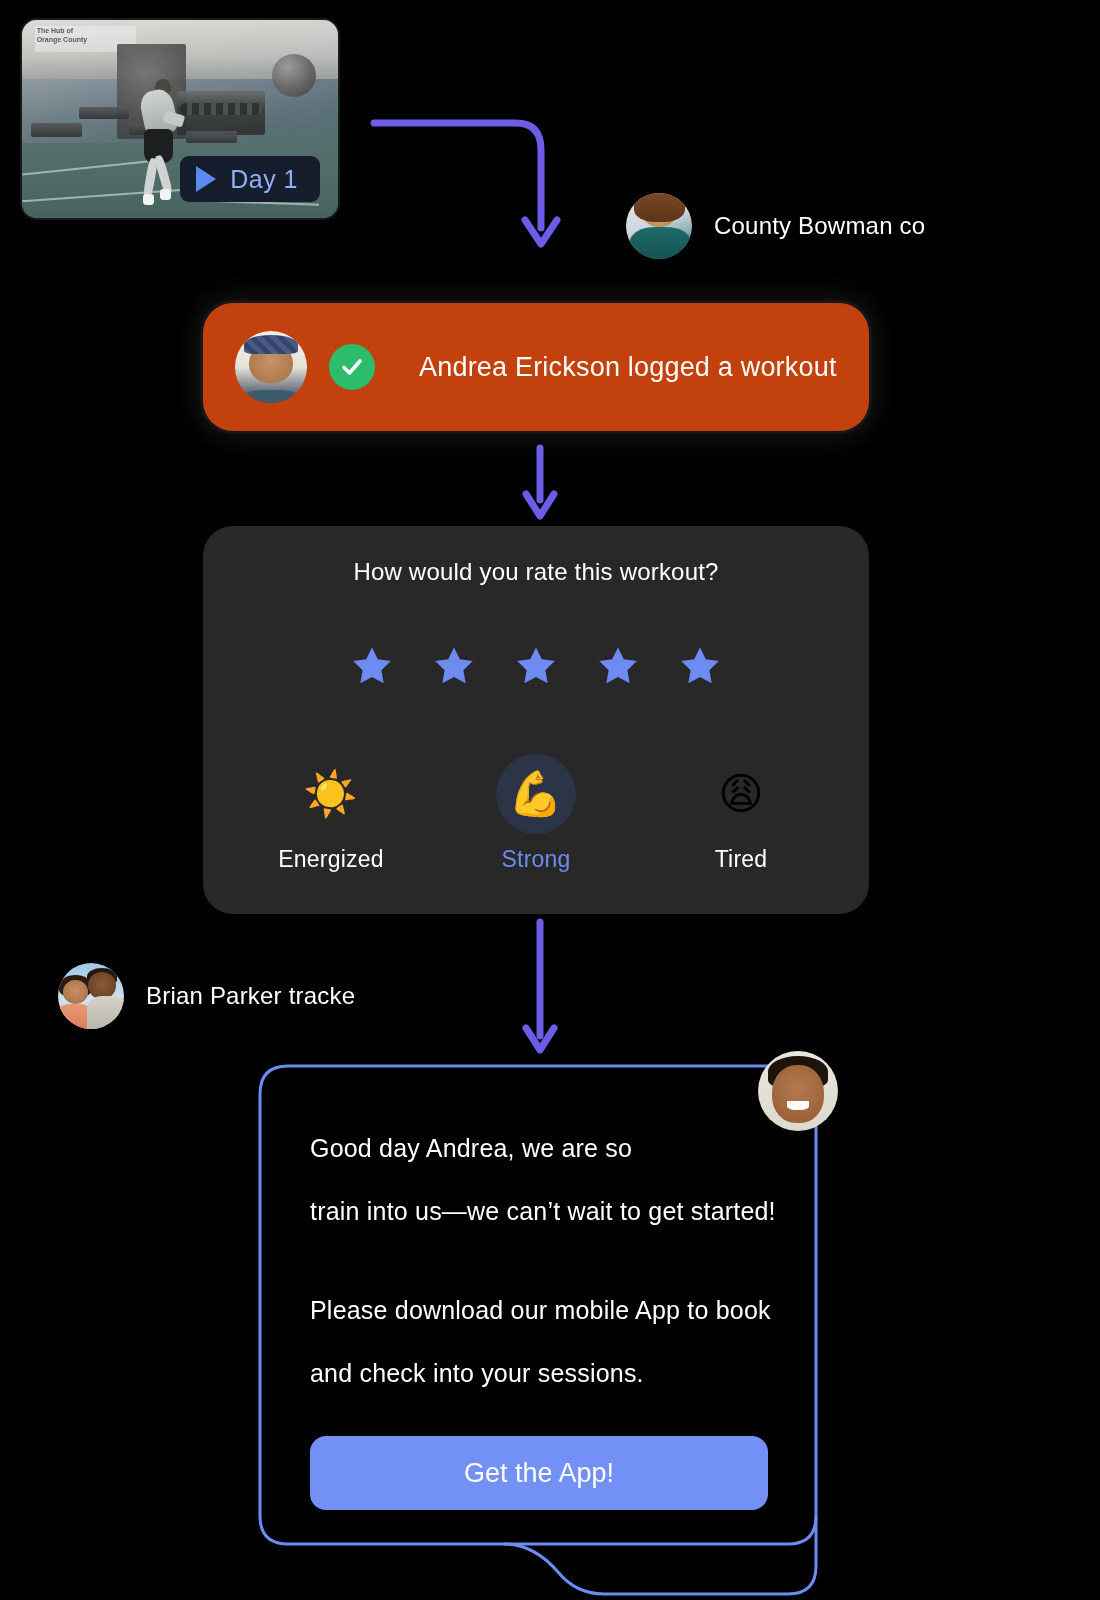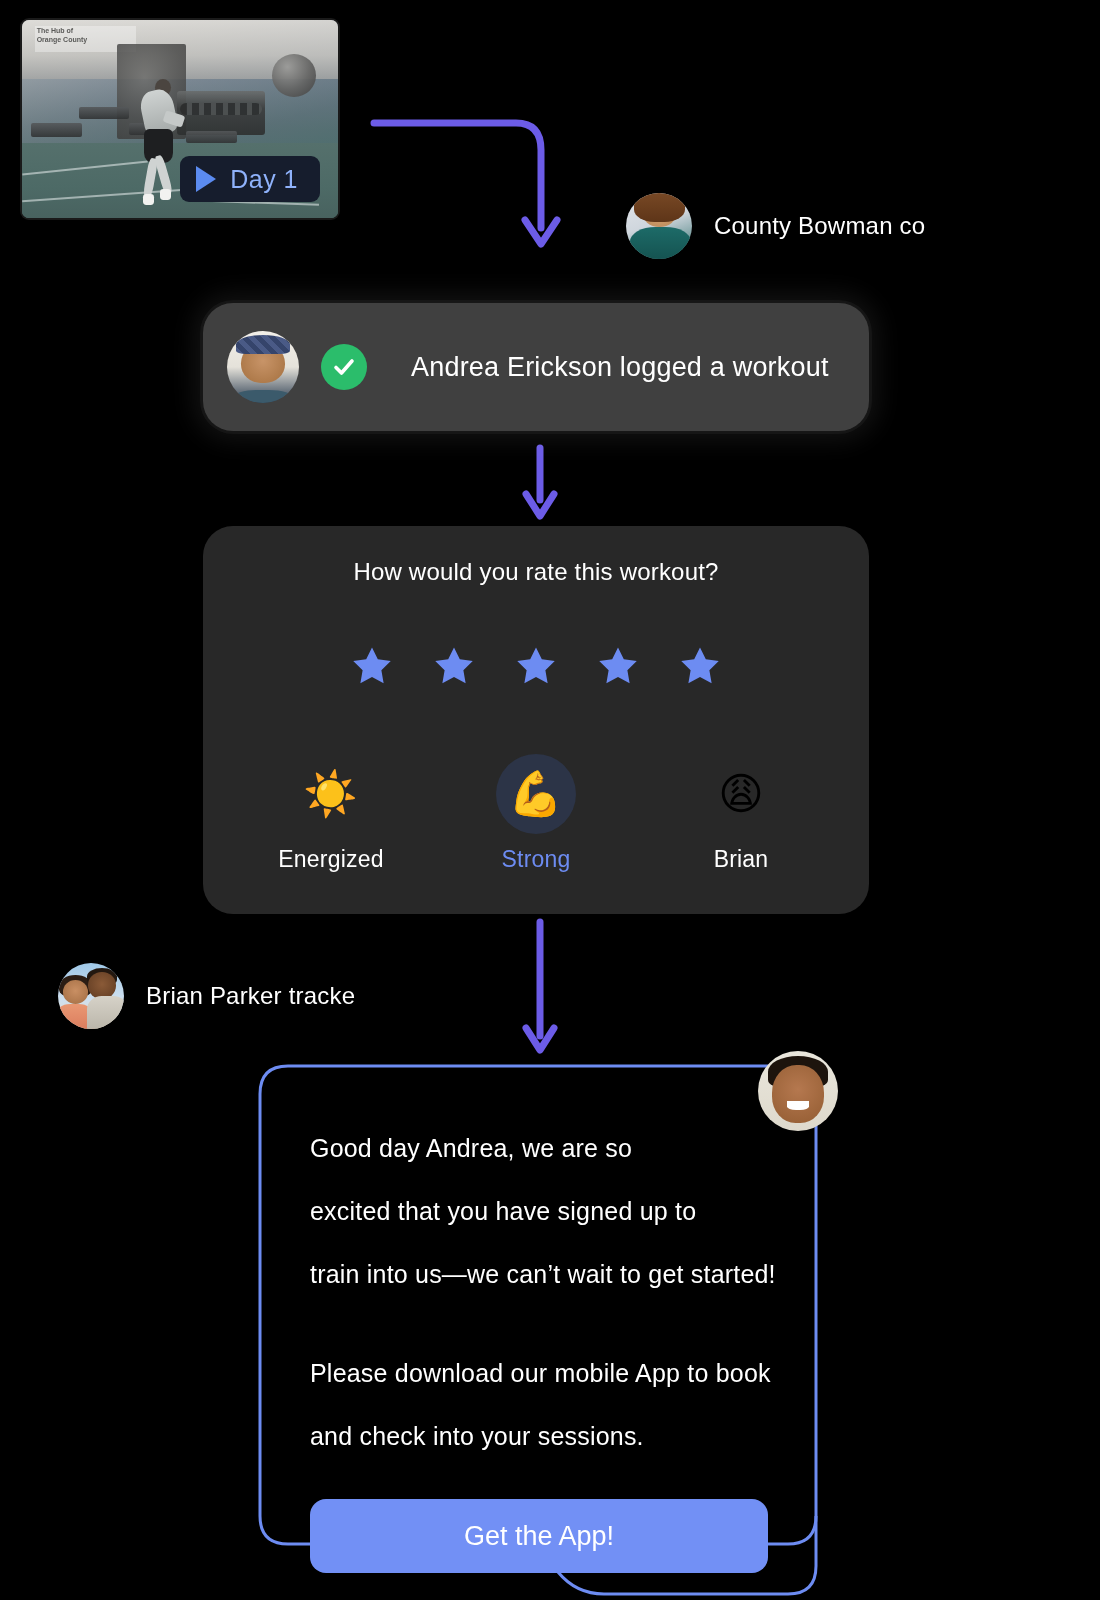--- a/index.html
+++ b/index.html
@@ -15,21 +15,21 @@
     width: 1100px;
     height: 1600px;
     background: #000000;
   }
 
   
   #video-card {
     position: absolute;
     left: 22px; top: 20px;
     width: 316px; height: 198px;
-    border-radius: 7px;
+    border-radius: 15px;
     overflow: hidden;
     box-shadow: 0 0 0 2px rgba(255,255,255,0.10);
   }
   .gym-photo {
     position: absolute; inset: 0;
     background:
       linear-gradient(180deg, rgba(120,140,190,0.30) 0%, rgba(60,95,105,0.40) 55%, rgba(55,95,95,0.55) 100%),
       linear-gradient(165deg, #d9d6cf 0%, #b9b7b2 18%, #8e9296 38%, #6d7a7d 60%, #5d7a74 78%, #4f706a 100%);
   }
   .gym-wall {
@@ -158,24 +158,24 @@
   .av-brian .c1 { position:absolute; left:-4%; top:62%; width:58%; height:44%;
     background: linear-gradient(180deg,#e99873,#d9795b); border-radius:40% 40% 0 0; }
   .av-brian .c2 { position:absolute; left:44%; top:50%; width:62%; height:56%;
     background: linear-gradient(180deg,#d6d2c8,#b8b3a7); border-radius:36% 36% 0 0; }
 
   
   #logged-card {
     position: absolute;
     left: 203px; top: 303px;
     width: 666px; height: 128px;
-    background: #404040;
+    background: #c2410c;
     border-radius: 30px;
     display: flex; align-items: center;
-    padding-left: 24px;
+    padding-left: 32px;
     gap: 22px;
     box-shadow: 0 0 0 3px rgba(255,255,255,0.04),
                 0 0 24px 10px rgba(255,255,255,0.07);
   }
   #logged-avatar {
     width: 72px; height: 72px; border-radius: 50%;
     overflow: hidden; position: relative; flex: 0 0 auto;
     background: linear-gradient(180deg,#f2efe9 0%,#e5e2da 50%,#2a3b4f 100%);
   }
   #logged-avatar .face { position:absolute; left:20%; top:16%; width:60%; height:56%;
@@ -383,21 +383,21 @@
       <div class="mood">
         <div class="mood-icon-wrap">☀️</div>
         <div class="mood-label">Energized</div>
       </div>
       <div class="mood selected">
         <div class="mood-icon-wrap">💪</div>
         <div class="mood-label">Strong</div>
       </div>
       <div class="mood">
         <div class="mood-icon-wrap">😩</div>
-        <div class="mood-label">Brian</div>
+        <div class="mood-label">Tired</div>
       </div>
     </div>
   </div>
 
   <div id="activity-brian" class="activity-row">
     <div class="activity-avatar av-brian">
       <div class="h1b"></div>
         <div class="h1"></div>
       <div class="h2b"></div>
         <div class="h2"></div>
@@ -409,21 +409,20 @@
 
   <div id="bubble-wrap">
     <svg id="bubble-outline" width="560" height="536" viewBox="0 0 560 536">
       <path d="M2,30 Q2,2 30,2 H530 Q558,2 558,30 V452 Q558,480 530,480
                H246 Q222,480 208,480 H30 Q2,480 2,452 Z" fill="none" stroke="#6d8cf2" stroke-width="3"></path>
       <path d="M246,480 Q276,480 300,508 Q318,530 346,530 H530 Q558,530 558,502 V452" fill="none" stroke="#6d8cf2" stroke-width="3"></path>
     </svg>
 
     <div id="bubble-content">
       <div class="msg-line">Good day Andrea, we are so</div>
-      <div class="msg-line">excited that you have signed up to</div>
       <div class="msg-line">train into us—we can’t wait to get started!</div>
       <div class="msg-gap"></div>
       <div class="msg-line">Please download our mobile App to book</div>
       <div class="msg-line">and check into your sessions.</div>
       <button id="get-app-button">Get the App!</button>
     </div>
   </div>
 
   <div id="coach-avatar">
     <div class="hair"></div>

